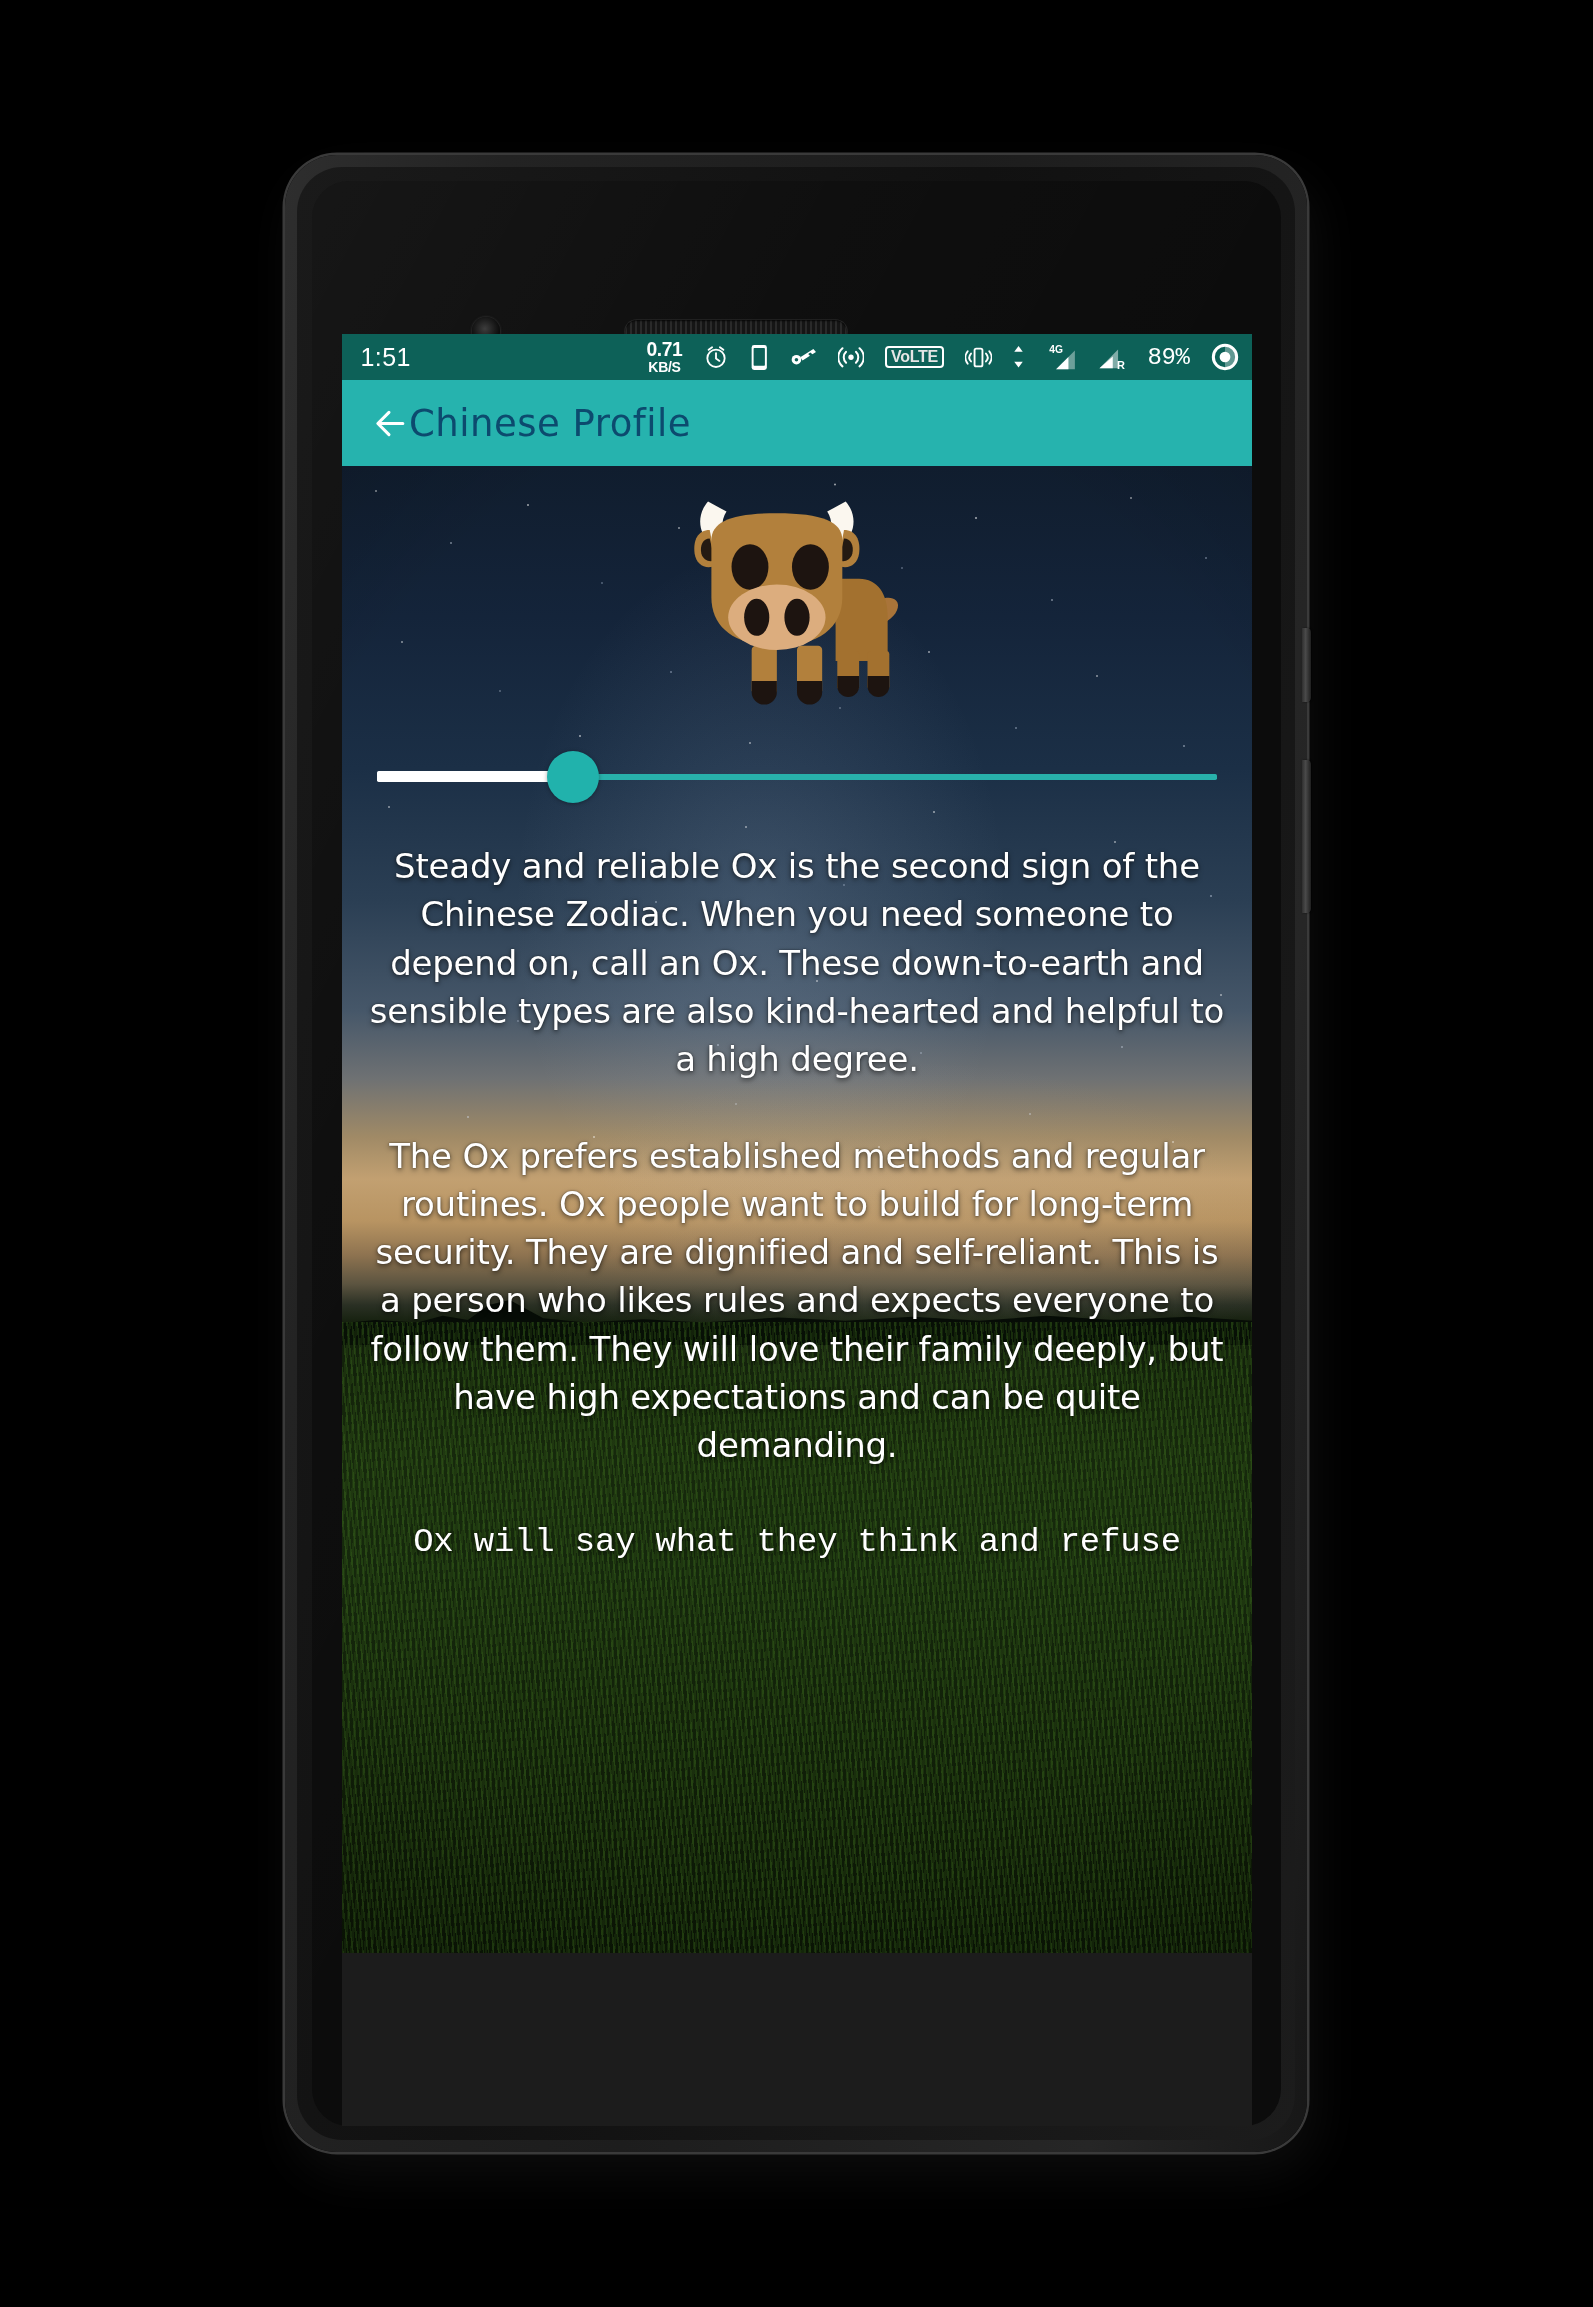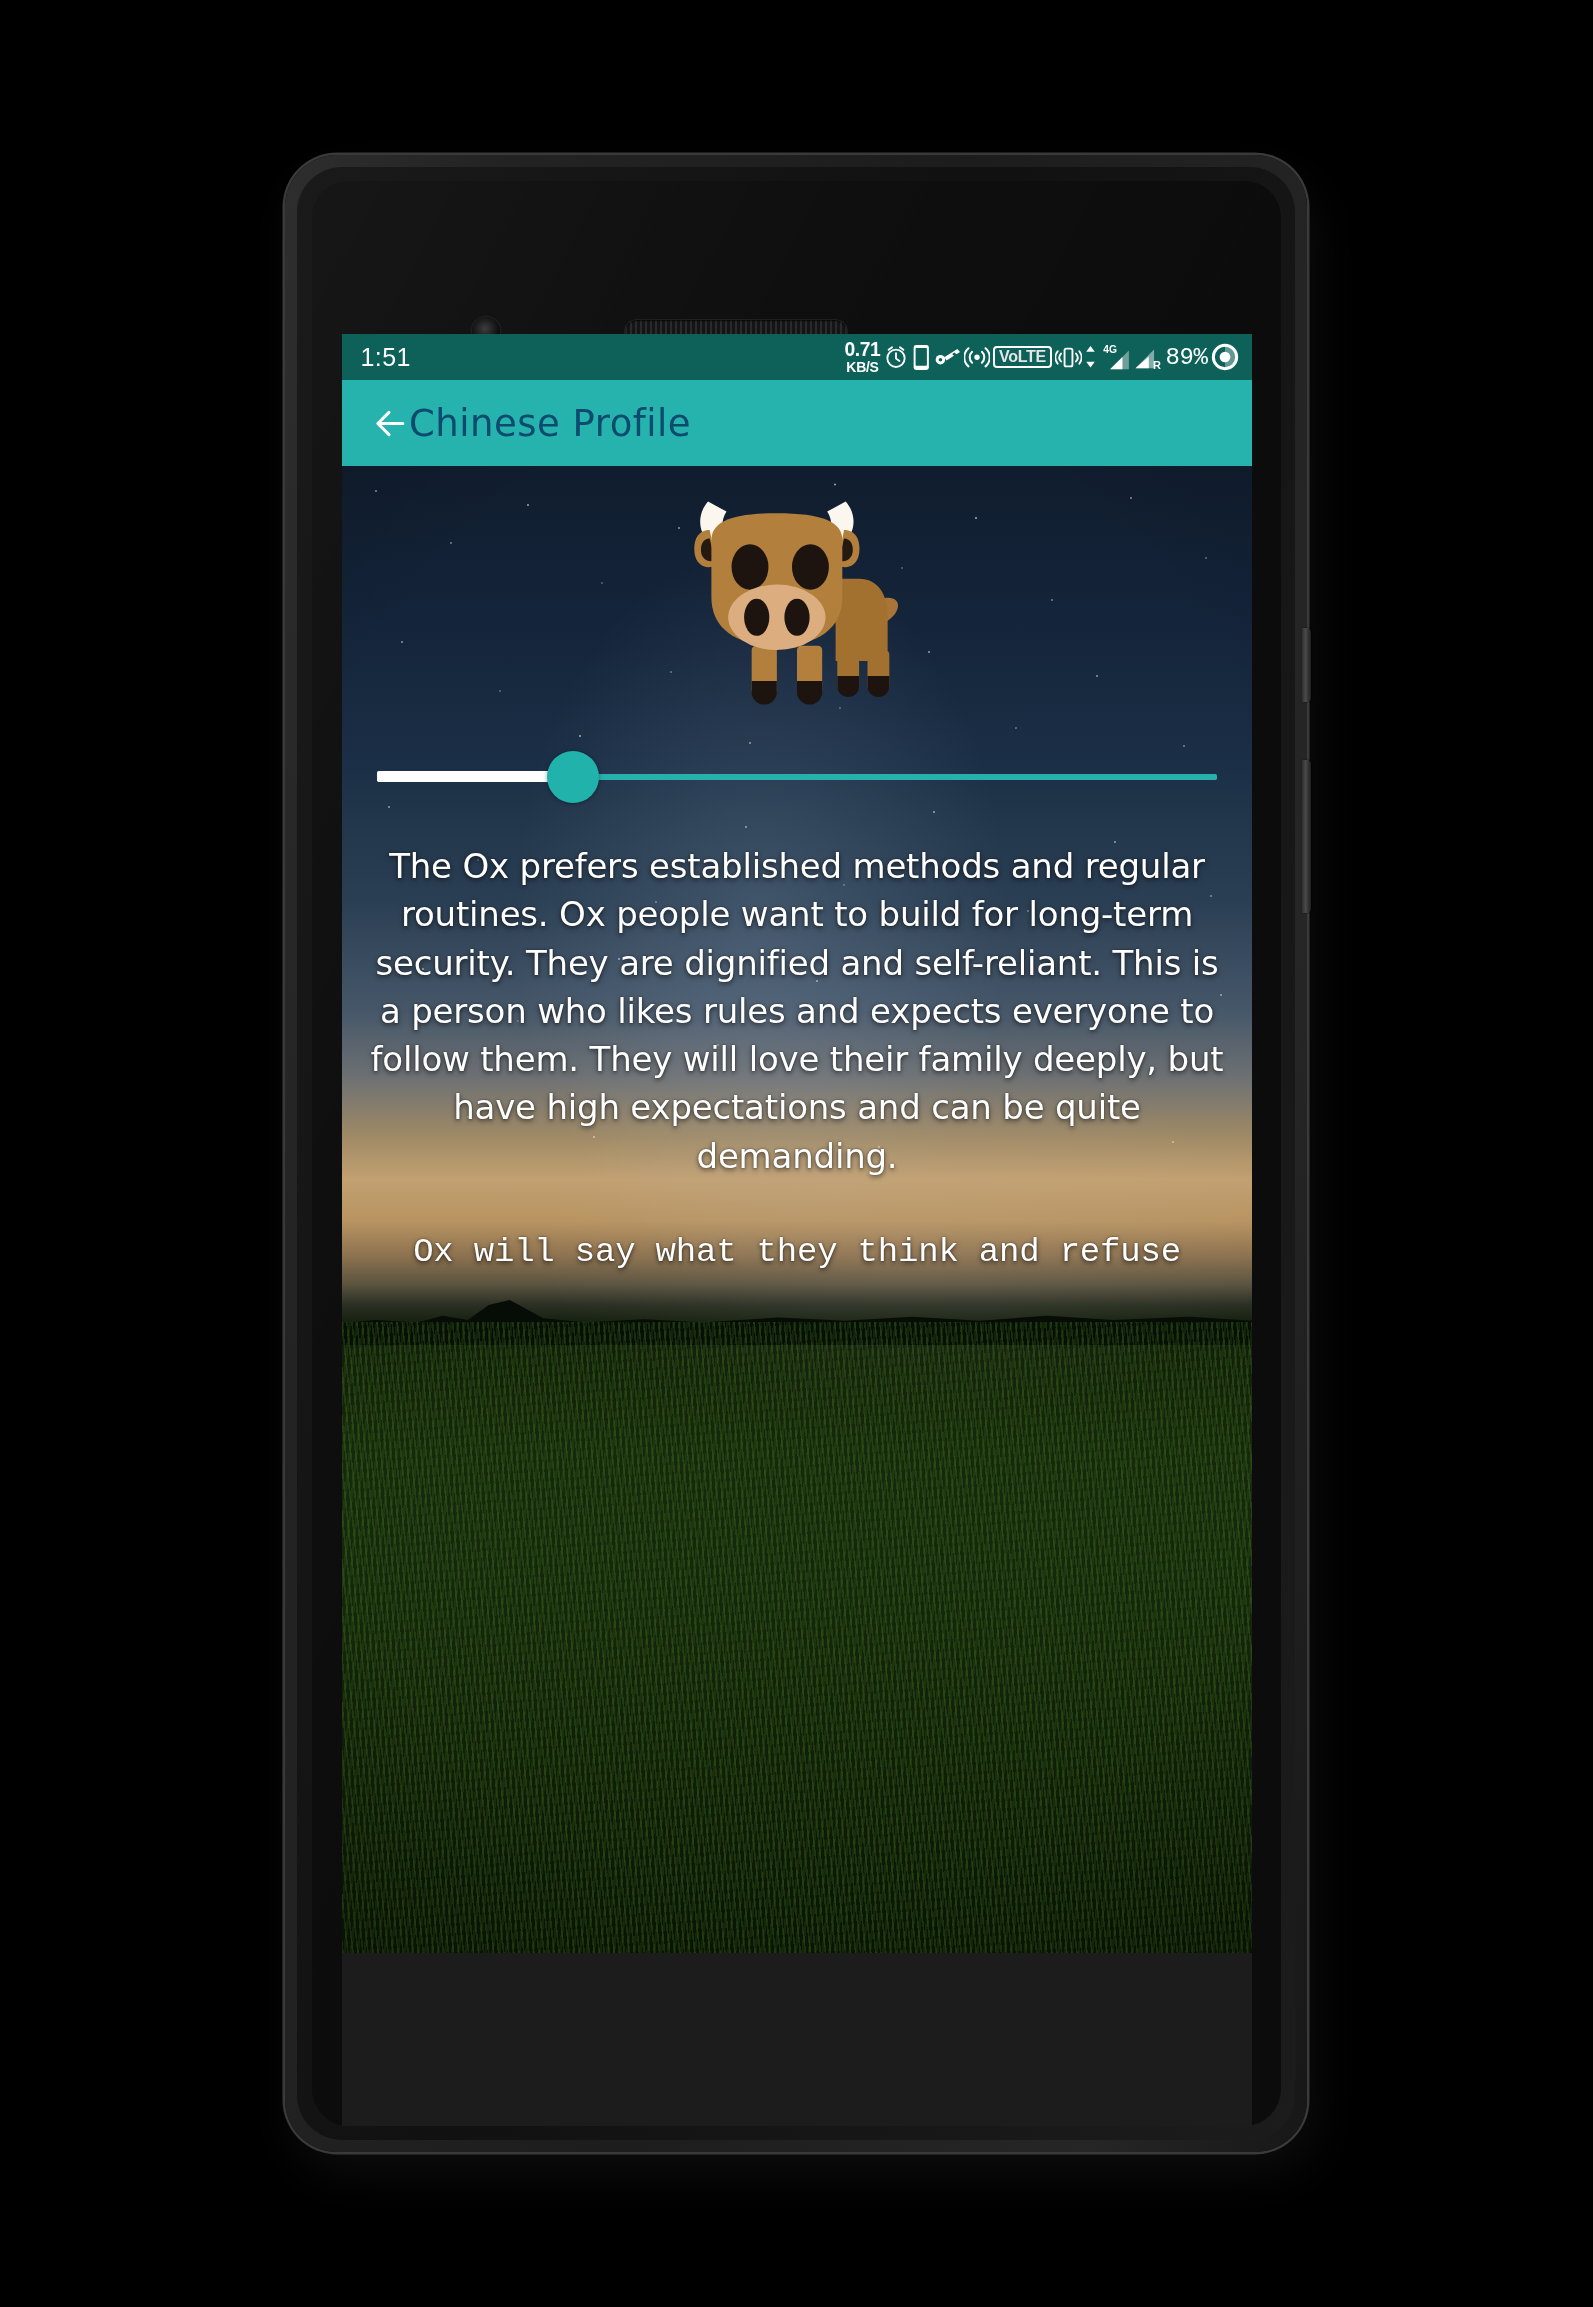--- a/index.html
+++ b/index.html
@@ -132,21 +132,21 @@
     font-family: "Liberation Sans", sans-serif;
     font-size: 25px;
     letter-spacing: 0.4px;
     font-weight: 400;
     color: #ffffff;
   }
   .status-right {
     margin-left: auto;
     display: flex;
     align-items: center;
-    gap: 3px;
+    gap: 21px;
   }
   .netspeed {
     display: flex;
     flex-direction: column;
     align-items: center;
     line-height: 1;
     font-family: "Liberation Sans", sans-serif;
     font-weight: bold;
   }
   .netspeed .ns-val { font-size: 19.3px; letter-spacing: -0.4px; }
@@ -541,20 +541,21 @@
         </svg>
       </div>
 
       <div class="slider-row">
         <div class="slider-track-active"></div>
         <div class="slider-track-inactive"></div>
         <div class="slider-thumb"></div>
       </div>
 
       <div class="body-text">
+        <p>Steady and reliable Ox is the second sign of the Chinese Zodiac. When you need someone to depend on, call an Ox. These down-to-earth and sensible types are also kind-hearted and helpful to a high degree.</p>
         <p>The Ox prefers established methods and regular routines. Ox people want to build for long-term security. They are dignified and self-reliant. This is a person who likes rules and expects everyone to follow them. They will love their family deeply, but have high expectations and can be quite demanding.</p>
         <p>Ox will say what they think and refuse</p>
       </div>
 
     </div>
   </div>
 </div>
 
 
 </body></html>

